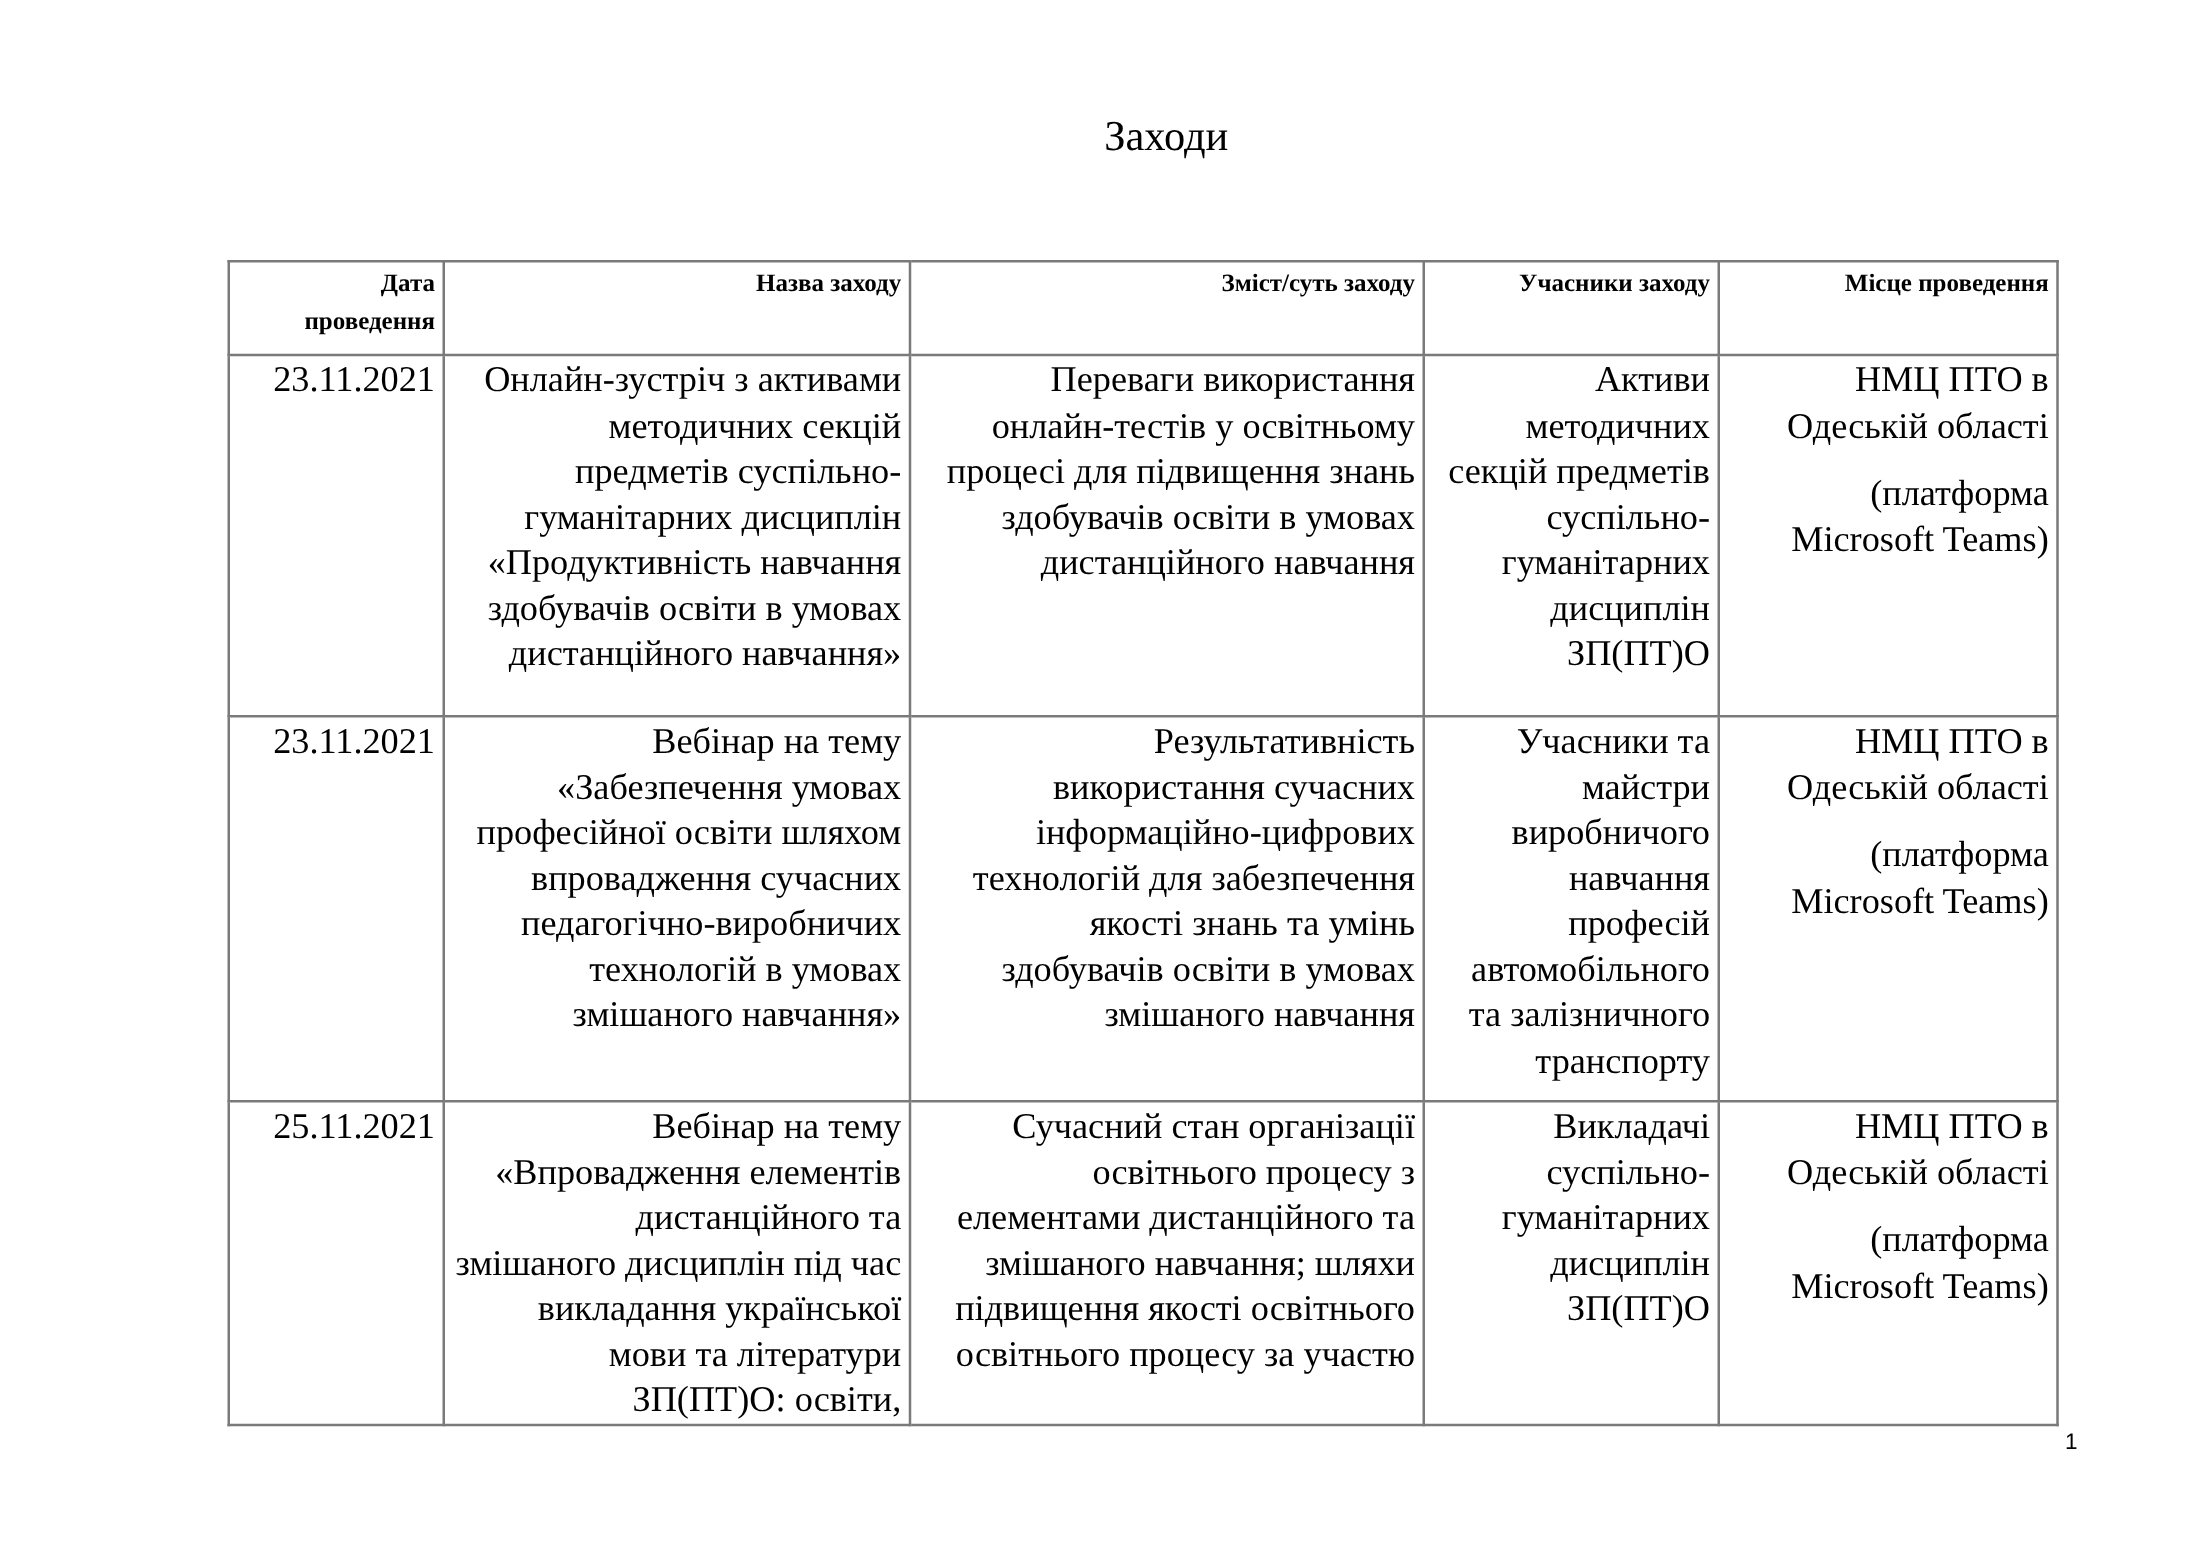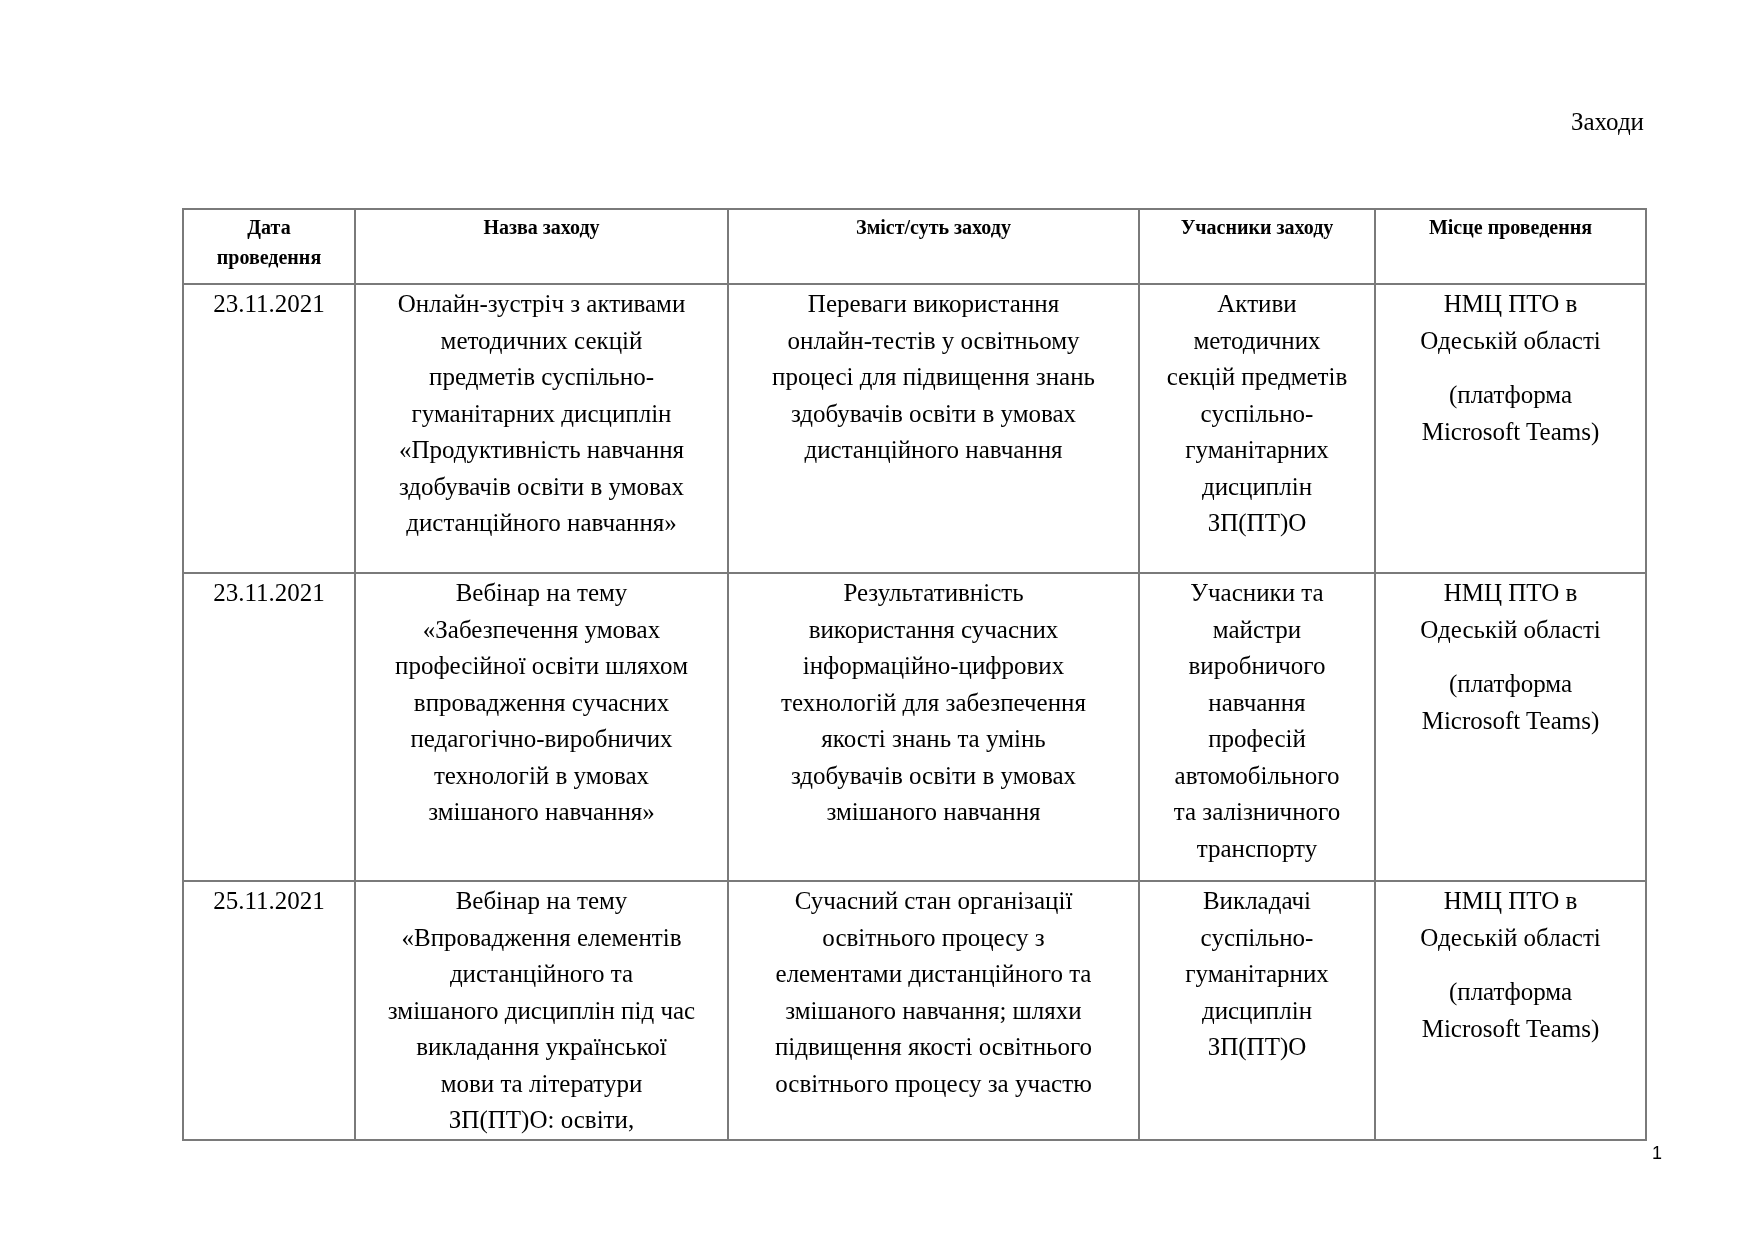--- a/index.html
+++ b/index.html
@@ -12,54 +12,54 @@
       height: 1241px;
       position: relative;
       overflow: hidden;
       font-family: "Liberation Serif", "DejaVu Serif", serif;
       color: #000000;
     }
     .title-block {
       position: absolute;
       left: 182px;
       width: 1462px;
-      top: 104px;
-      text-align: right;
-      font-size: 25px;
+      top: 92px;
+      text-align: center;
+      font-size: 34px;
       line-height: 35px;
     }
     .title-block .line {
       display: block;
     }
     .title-block .line1 {
       padding-left: 40px;
     }
     table.events {
       position: absolute;
       left: 182px;
       top: 208px;
       width: 1463px;
       border-collapse: collapse;
       table-layout: fixed;
     }
     table.events td, table.events th {
       border: 2px solid #7a7a7a;
       vertical-align: top;
-      text-align: center;
+      text-align: right;
       padding: 0 6px;
     }
     table.events th {
       font-weight: bold;
       font-size: 20px;
       line-height: 30px;
       height: 71px;
       padding-top: 2px;
     }
     table.events td {
-      font-size: 25px;
+      font-size: 29px;
       line-height: 36.5px;
       padding-top: 1px;
     }
     col.c1 { width: 172px; }
     col.c2 { width: 373px; }
     col.c3 { width: 411px; }
     col.c4 { width: 236px; }
     col.c5 { width: 271px; }
     tr.row-1 td { height: 286px; }
     tr.row-2 td { height: 305px; }

